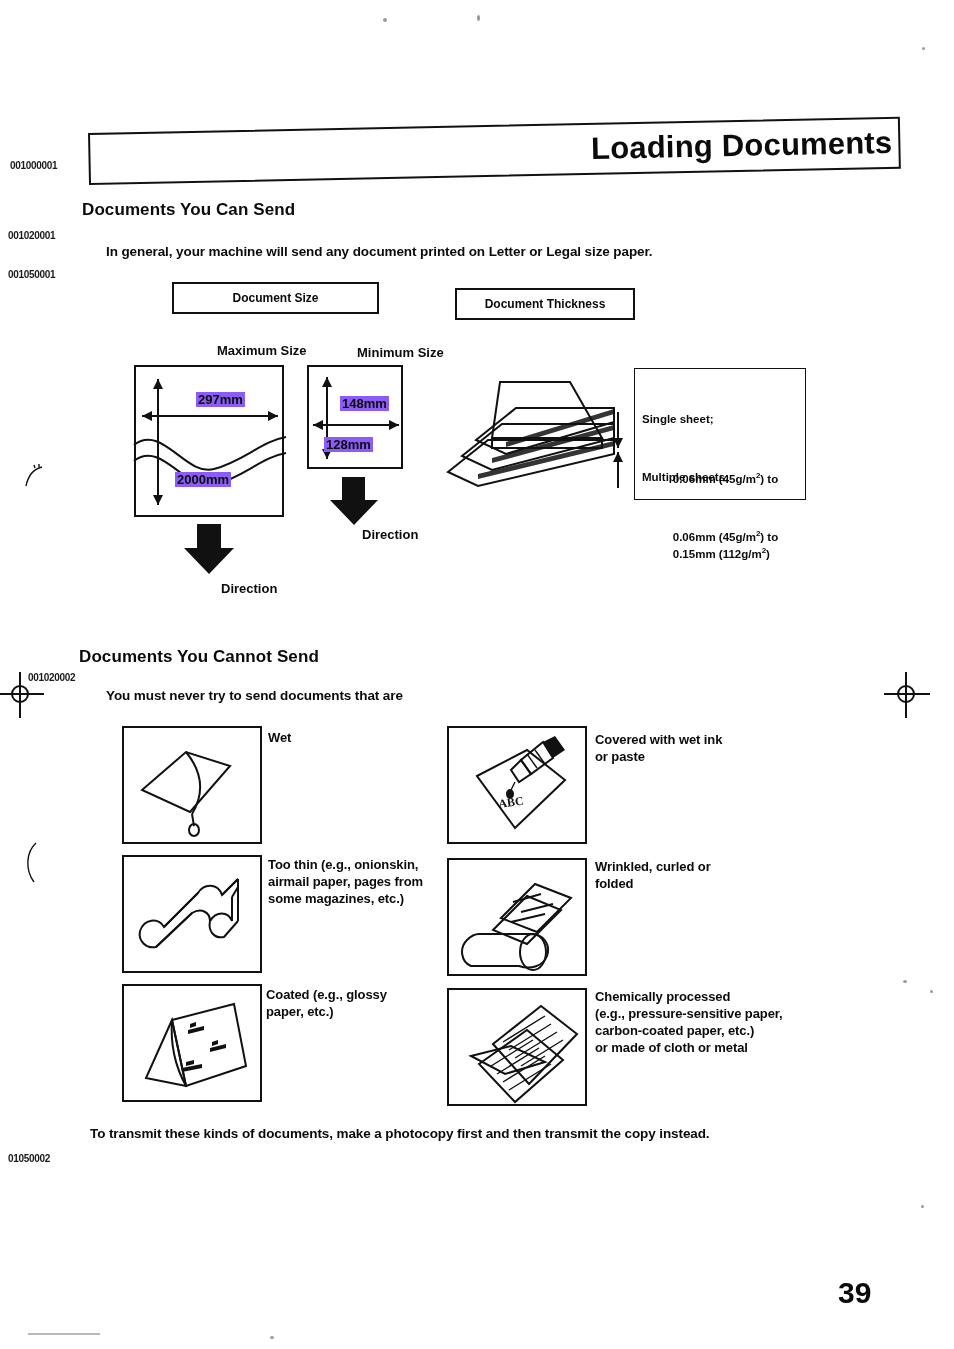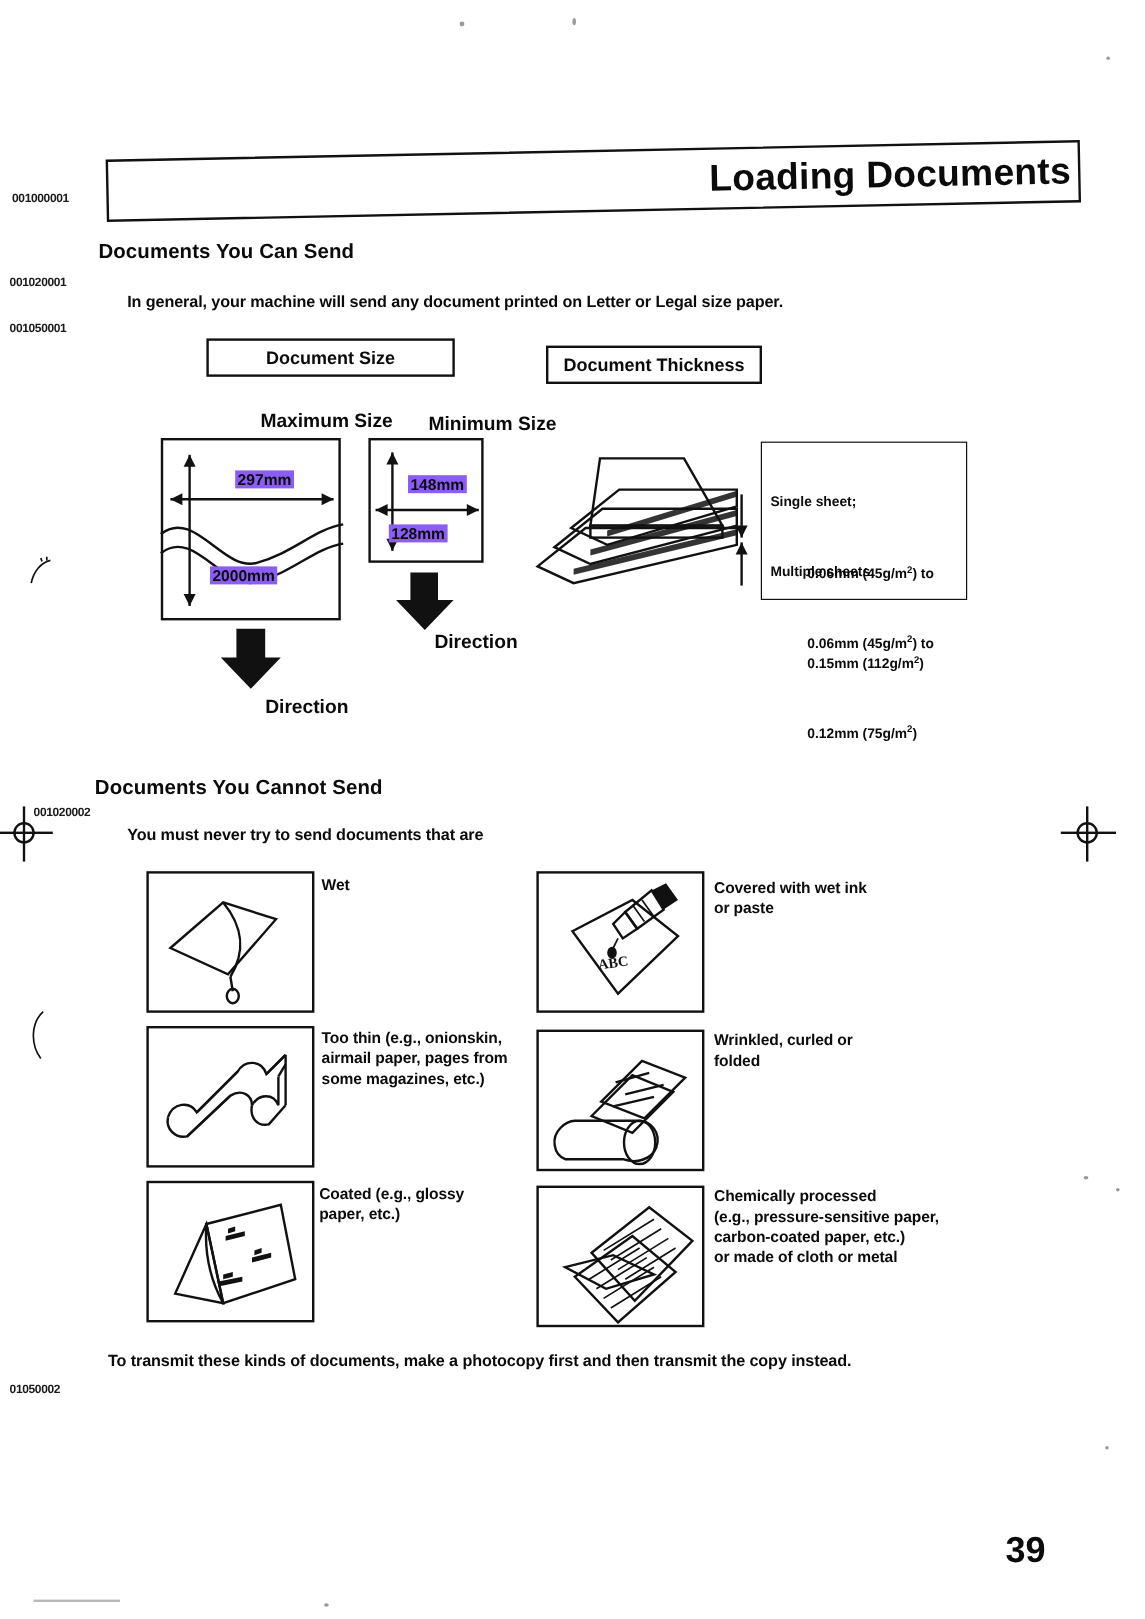--- a/index.html
+++ b/index.html
@@ -109,28 +109,28 @@
 
   
   .cap-box {
     position: absolute;
     border: 2px solid #111;
     background: #fff;
     box-sizing: border-box;
     display: flex;
     align-items: center;
     justify-content: center;
-    font-size: 15px;
+    font-size: 12px;
     font-weight: 600;
   }
 
   
   .dlabel {
     position: absolute;
-    font-size: 16px;
+    font-size: 13px;
     font-weight: 700;
     white-space: nowrap;
     padding-left: 40px;
   }
   .dim-label {
     position: absolute;
     font-size: 13px;
     font-weight: 700;
     white-space: nowrap;
     background: #8b5cf6;
@@ -321,23 +321,20 @@
   </div>
   <div style="padding-left:18px;">
     <span>0.15mm</span><span> (112g/m</span><sup>2</sup><span>)</span>
   </div>
 </div>
 
 <div class="spec-text" style="left:642px; top:440px;">
   <div>Multiple sheets;</div>
   <div style="padding-left:18px;">
     <span>0.06mm</span><span> (45g/m</span><sup>2</sup><span>) to</span>
-  </div>
-  <div style="padding-left:18px;">
-    <span>0.12mm</span><span> (75g/m</span><sup>2</sup><span>)</span>
   </div>
 </div>
 
 <div class="code" style="left:4px; top:648px;padding-left:24px;">001020002</div>
 <div class="h2" style="left:79px; top:647px;">Documents You Cannot Send</div>
 <div class="body-text" style="left:106px; top:688px;">You must never try to send documents that are</div>
 
 <div class="ill-box" style="left:122px; top:726px; width:140px; height:118px;">
   <svg style="width:100%; height:100%;">
     <polygon class="stroke" points="18,62 62,24 106,38 66,84"></polygon>

